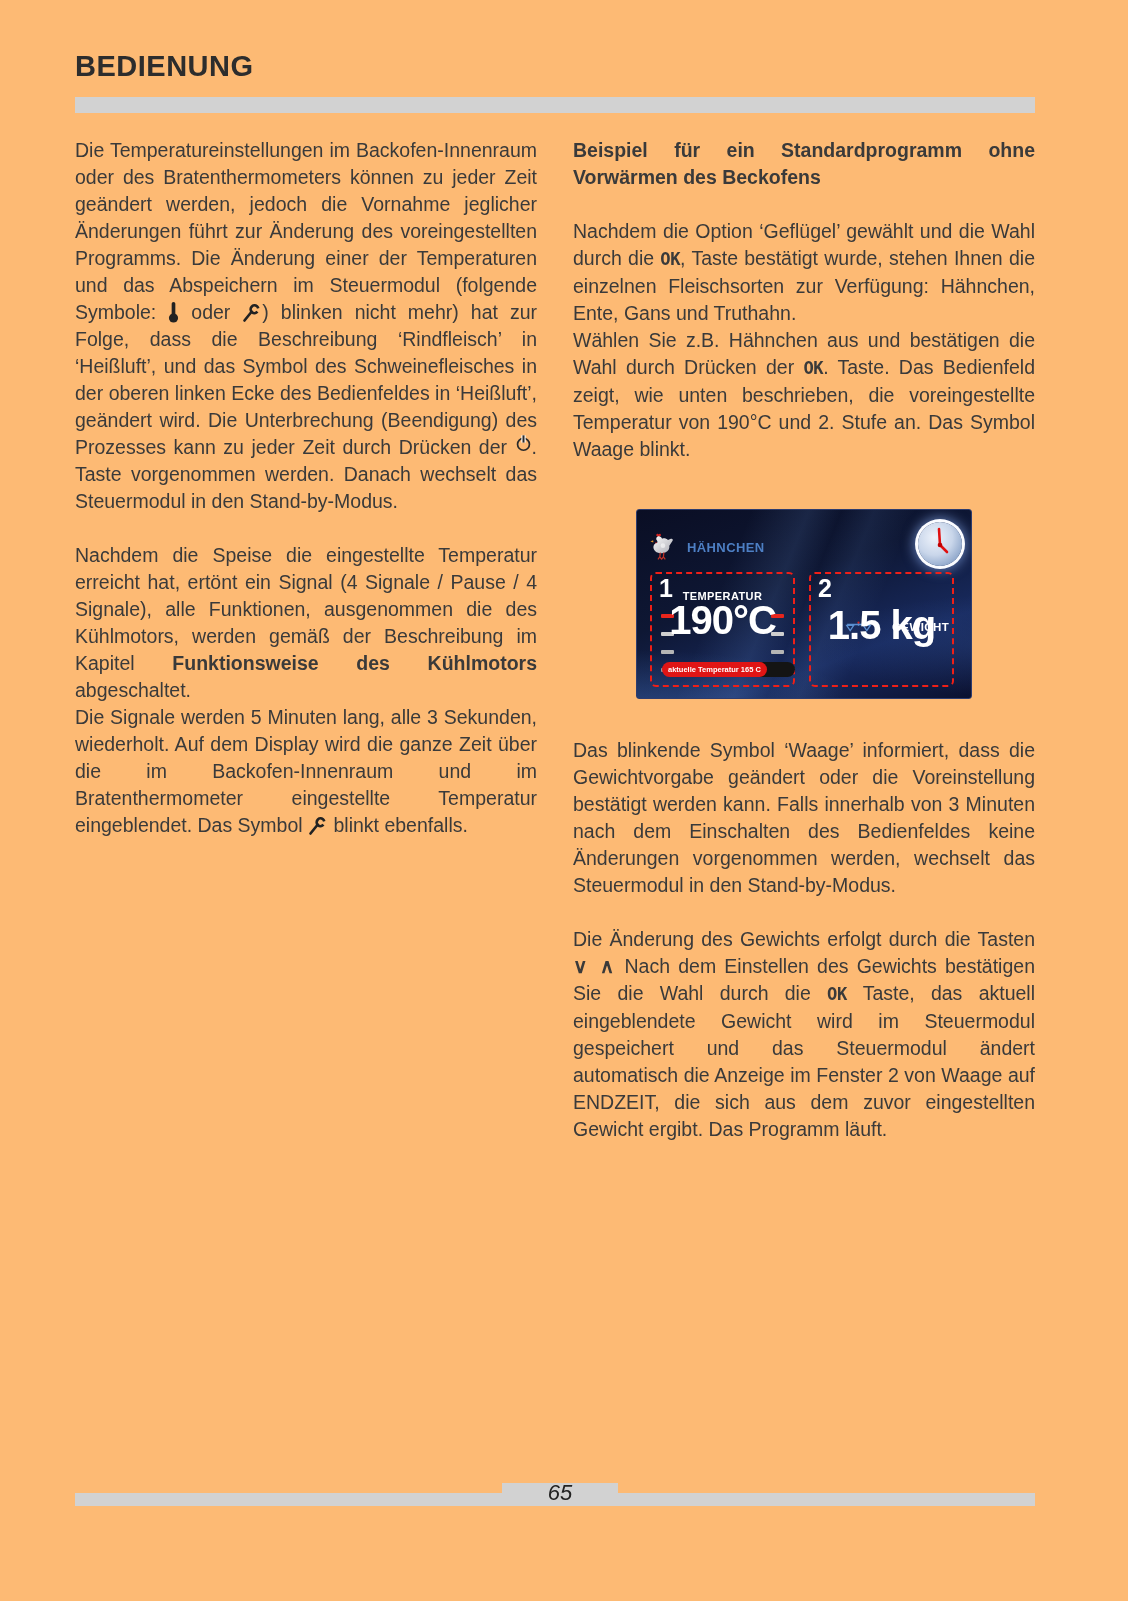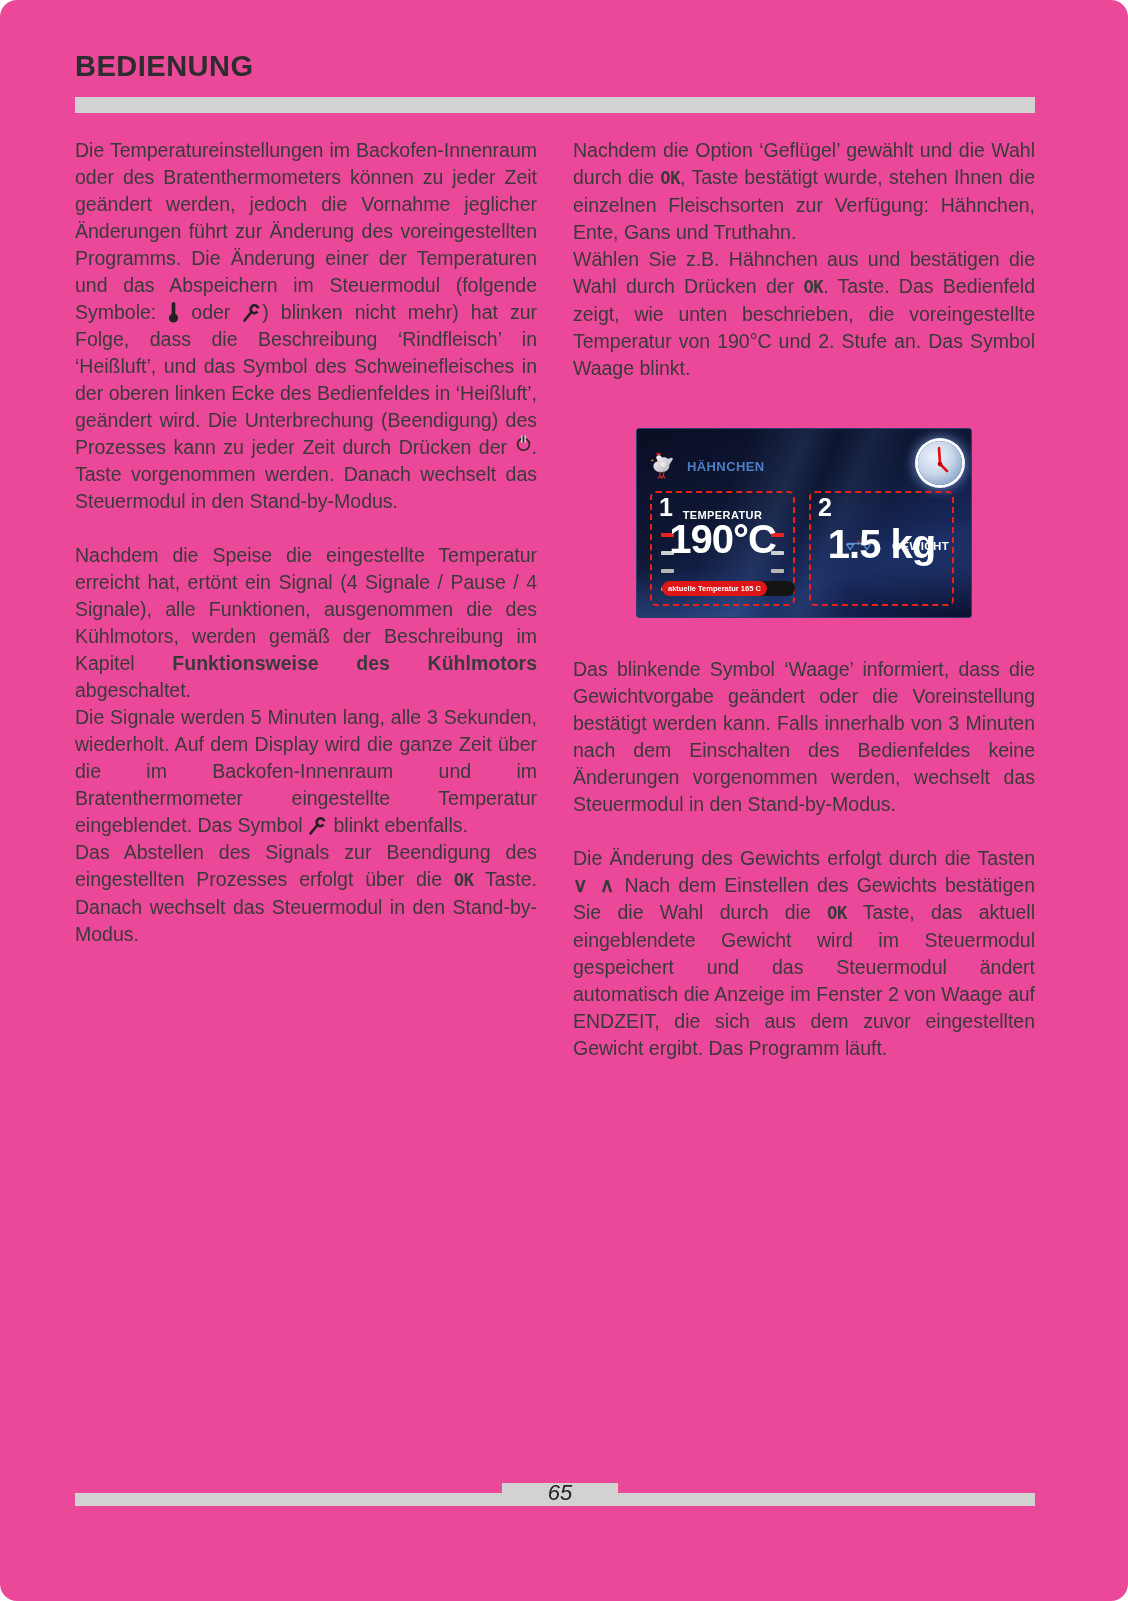--- a/index.html
+++ b/index.html
@@ -1,19 +1,19 @@
 <!DOCTYPE html>
 <html><head>
 <meta charset="utf-8">
 <style>
   * { margin:0; padding:0; box-sizing:border-box; }
   html,body { background:#ffffff; }
   .page {
-    position:relative; width:1128px; height:1601px; background:#ec4899;
-    font-family:"Liberation Sans", sans-serif; color:#3a3a3a; overflow:hidden;border-radius:17px;
+    position:relative; width:1128px; height:1601px; background:#fdba74;
+    font-family:"Liberation Sans", sans-serif; color:#3a3a3a; overflow:hidden;
   }
   .content { padding:50px 93px 0 75px; }
   h1.title { font-size:29px; font-weight:bold; color:#2d2d2d; letter-spacing:0.5px; margin:0 0 14px 0; }
   .title-bar { height:16px; background:#d2d2d2; margin-bottom:24px; }
   .columns { display:flex; gap:36px; }
   .col { width:462px; font-size:19.5px; line-height:27px; text-align:justify; }
   .col p { margin:0; }
   .mb { margin-bottom:27px !important; }
   .b { font-weight:bold; }
   .heading { font-weight:bold; }
@@ -95,24 +95,24 @@
                 <line x1="10" y1="1.5" x2="10" y2="10" stroke="#2a2a2a" stroke-width="2.4"></line>
               </svg></span><span>. Taste vorgenommen werden. Danach wechselt das Steuermodul in den Stand-by-Modus.</span></p>
 
         <p><span>Nachdem die Speise die eingestellte Temperatur erreicht hat, ertönt ein Signal (4 Signale / Pause / 4 Signale), alle Funktionen, ausgenommen die des Kühlmotors, werden gemäß der Beschreibung im Kapitel </span><span class="b">Funktionsweise des Kühlmotors</span><span> abgeschaltet.</span></p>
 
         <p><span>Die Signale werden 5 Minuten lang, alle 3 Sekunden, wiederholt. Auf dem Display wird die ganze Zeit über die im Backofen-Innenraum und im Bratenthermometer eingestellte Temperatur eingeblendet. Das Symbol </span><span class="inl"><svg width="20" height="20" viewBox="0 0 24 24">
                 <path d="M3 21 L11.5 10.5" stroke="#222" stroke-width="3.2" stroke-linecap="round" fill="none"></path>
                 <circle cx="15" cy="7.5" r="4.6" fill="none" stroke="#222" stroke-width="3.2" stroke-dasharray="24 5" transform="rotate(40 15 7.5)"></circle>
               </svg></span><span> blinkt ebenfalls.</span></p>
 
-        <p><span>Das Abstellen des Signals zur Beendigung des eingestellten Prozesses erfolgt über die </span><span class="ok">OK</span><span> Taste. Danach wechselt das Steuermodul in den Stand-by-Modus.</span></p>
       </div>
 
       <div class="col">
+        <p class="heading mb">Beispiel für ein Standardprogramm ohne Vorwärmen des Beckofens</p>
 
         <p><span>Nachdem die Option ‘Geflügel’ gewählt und die Wahl durch die </span><span class="ok">OK</span><span>, Taste bestätigt wurde, stehen Ihnen die einzelnen Fleischsorten zur Verfügung: Hähnchen, Ente, Gans und Truthahn.</span></p>
 
         <p><span>Wählen Sie z.B. Hähnchen aus und bestätigen die Wahl durch Drücken der </span><span class="ok">OK</span><span>. Taste. Das Bedienfeld zeigt, wie unten beschrieben, die voreingestellte Temperatur von 190°C und 2. Stufe an. Das Symbol Waage blinkt.</span></p>
 
         <div class="panel-wrap">
           <div class="panel">
             <div class="panel-header">
               <span style="line-height:0;"><svg width="27" height="30" viewBox="0 0 30 32">
                 <defs>

